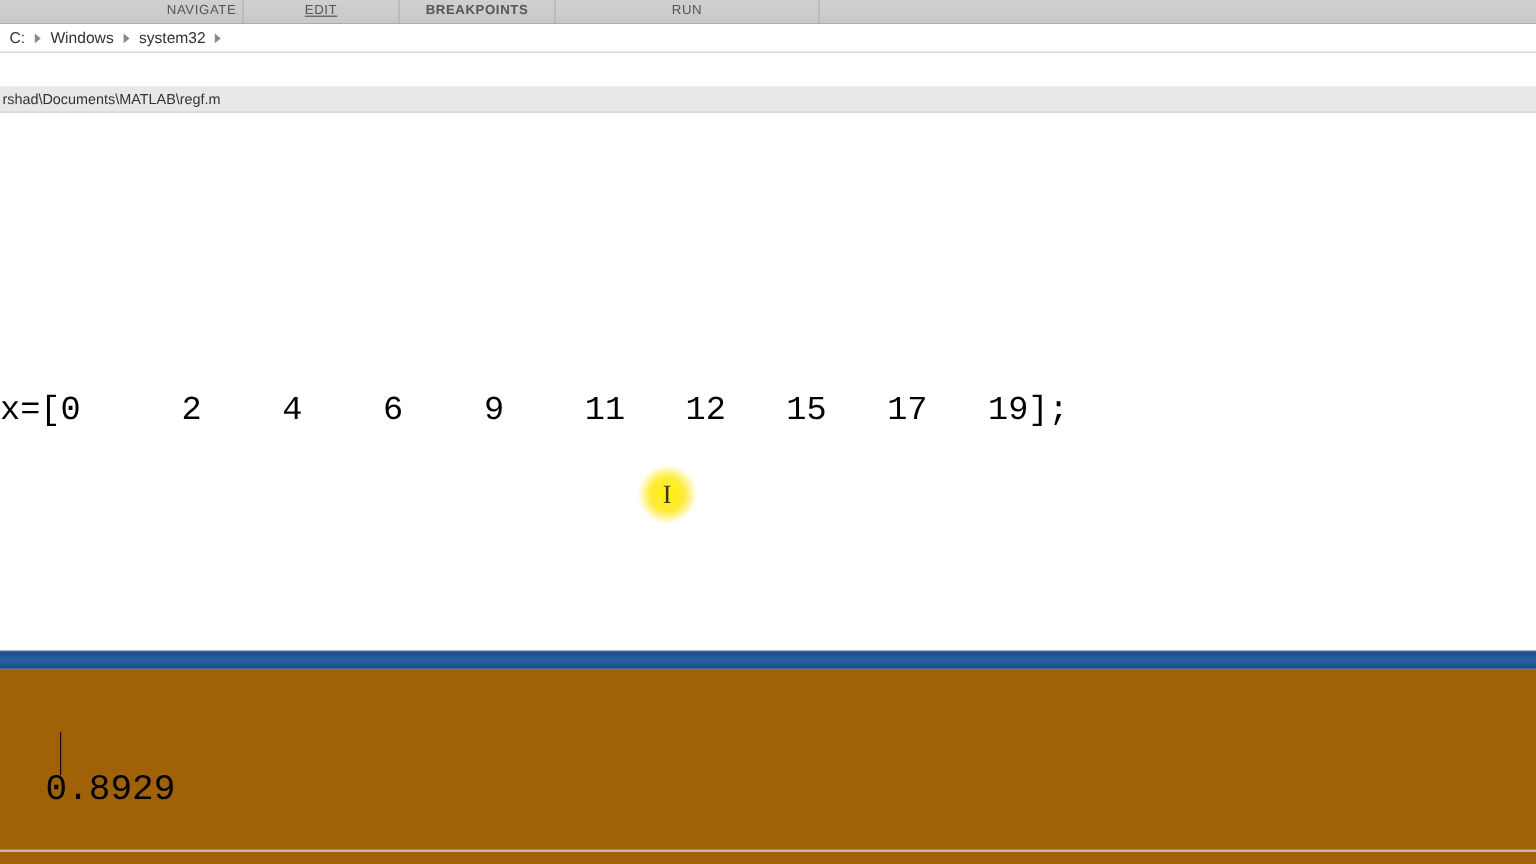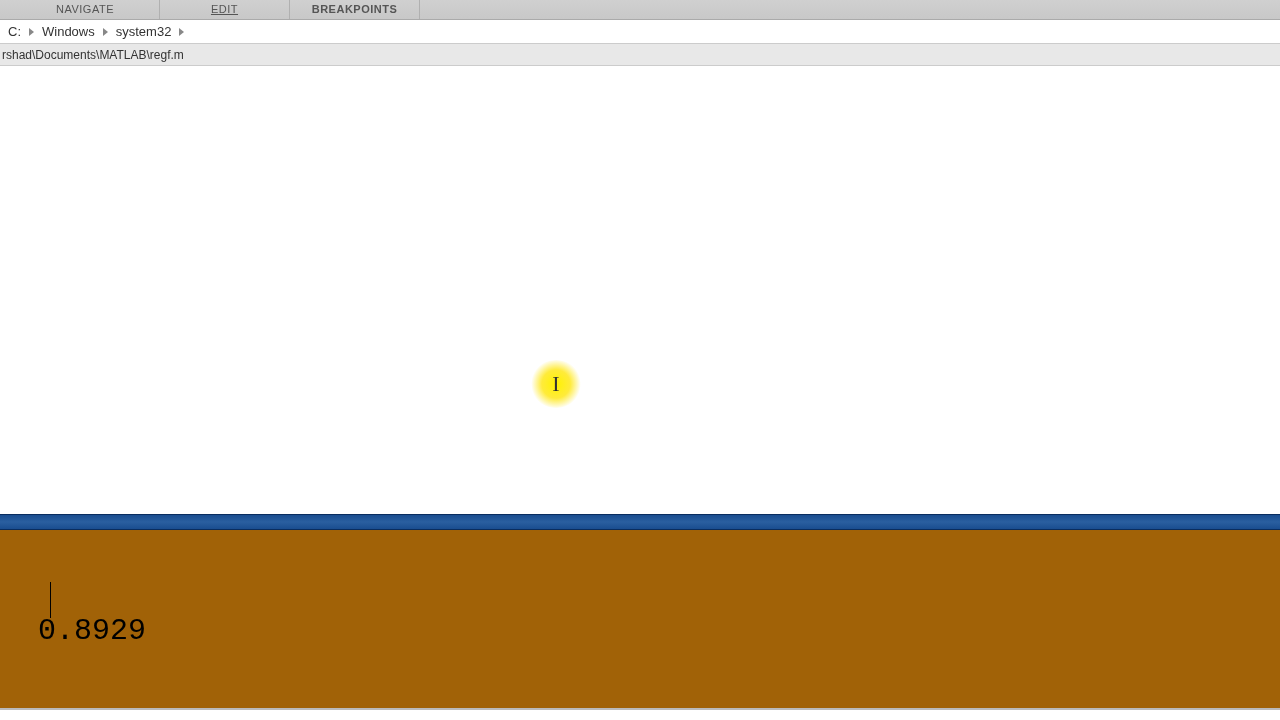--- a/index.html
+++ b/index.html
@@ -13,21 +13,21 @@
     font-size: 11px;
     color: #555;
   }
   .tool-tab {
     padding: 3px 0;
     text-align: center;
     border-right: 1px solid #b0b0b0;
     cursor: pointer;
     letter-spacing: 0.5px;
   }
-  .tool-tab.navigate { width: 160px; padding-left: 56px; text-align: left; }
+  .tool-tab.navigate { width: 160px; padding-left: 96px; text-align: left; margin-left: 43px; }
   .tool-tab.edit { width: 130px; text-decoration: underline; }
   .tool-tab.breakpoints { width: 130px; font-weight: bold; }
   .tool-tab.run { width: 220px; }
   
   .address-bar {
     height: 24px;
     background: #fff;
     border-bottom: 1px solid #ccc;
     display: flex;
     align-items: center;
@@ -46,20 +46,21 @@
   
   .file-tab-bar {
     height: 22px;
     background: #e8e8e8;
     border-bottom: 1px solid #ccc;
     font-size: 12px;
     color: #333;
     padding-left: 2px;
     display: flex;
     align-items: center;
+    margin-top: 28px;
   }
   
   .editor-area {
     height: 448px;
     background: #fff;
     font-family: "Courier New", monospace;
     font-size: 28px;
     line-height: 1.55;
     padding-top: 10px;
     overflow: hidden;
@@ -129,39 +130,41 @@
     background: #bbb;
   }
 </style>
 </head>
 <body>
 
 <div class="toolstrip">
   <div class="tool-tab navigate">NAVIGATE</div>
   <div class="tool-tab edit">EDIT</div>
   <div class="tool-tab breakpoints">BREAKPOINTS</div>
+  <div class="tool-tab run">RUN</div>
 </div>
 
 <div class="address-bar">
   <span class="crumb">C:</span>
   <span class="crumb-sep"></span>
   <span class="crumb">Windows</span>
   <span class="crumb-sep"></span>
   <span class="crumb">system32</span>
   <span class="crumb-sep"></span>
 </div>
 
 <div class="file-tab-bar">
   <span>rshad\Documents\MATLAB\regf.m</span>
 </div>
 
 <div class="editor-area">
   <div class="lint-mark lint1"></div>
   <div class="lint-mark lint2"></div>
   
+  <span class="code-line">x=[0     2    4    6    9    11   12   15   17   19];</span>
   
   
   
   
   
   
   
   
   <div class="cursor-highlight">I</div>
 </div>

